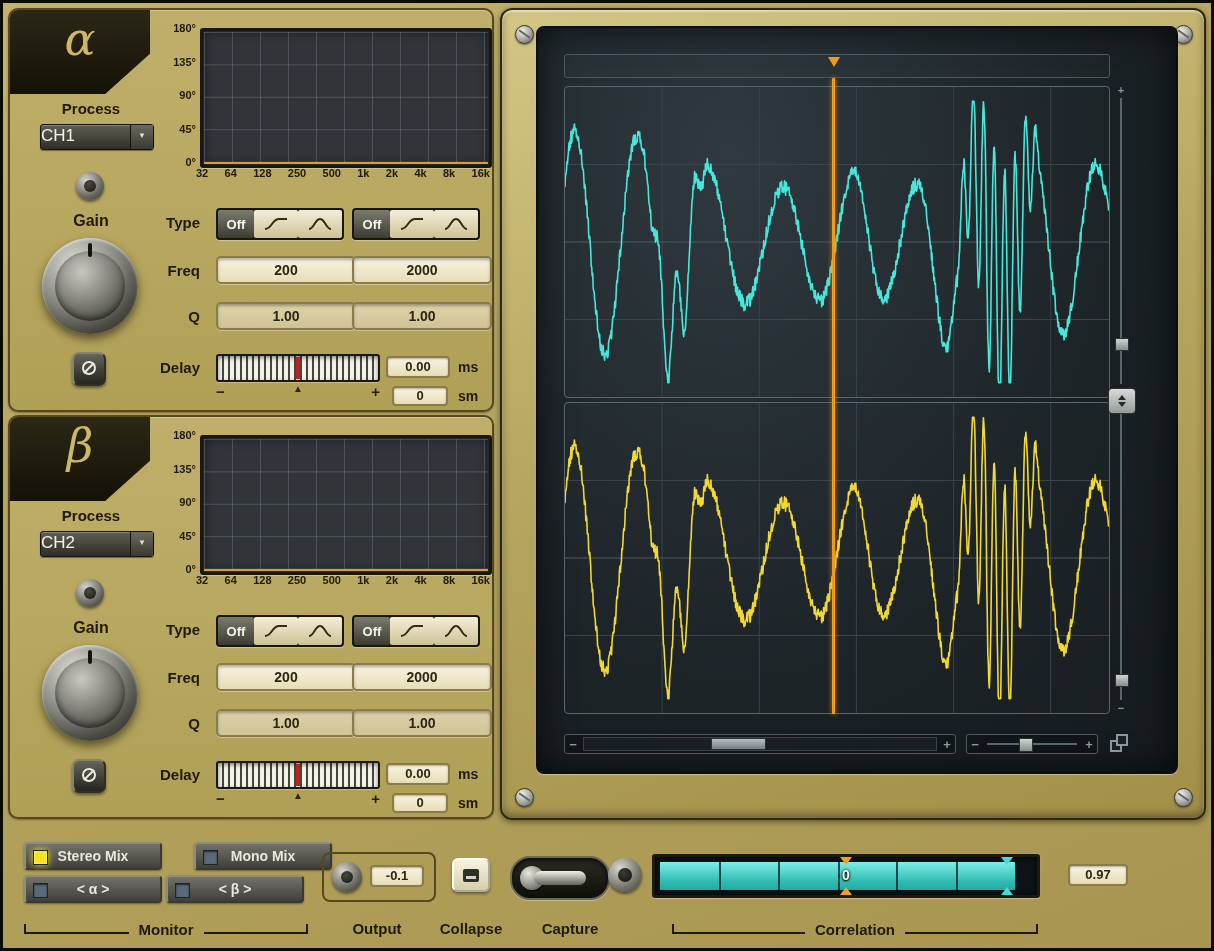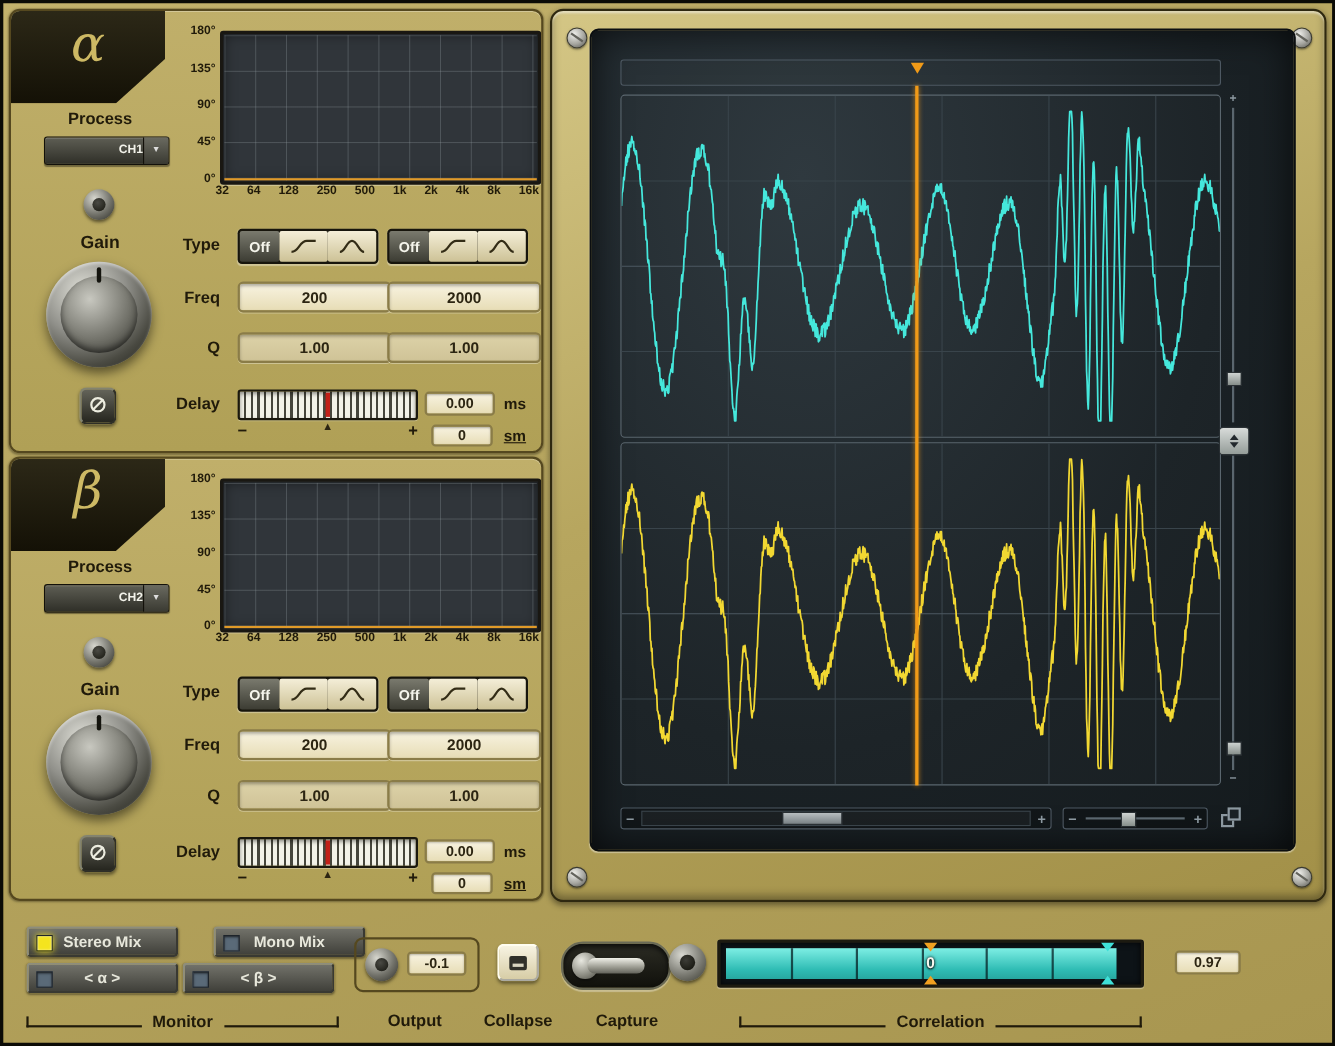--- a/index.html
+++ b/index.html
@@ -15,21 +15,21 @@
   .tab{position:absolute;left:0;top:0;width:140px;height:84px;
     background:linear-gradient(#2c2817,#141106);
     clip-path:polygon(0 0,100% 0,100% 52%,68% 100%,0 100%);}
   .tab-letter{position:absolute;left:0;top:2px;width:140px;text-align:center;
     font-family:"DejaVu Serif",serif;font-style:italic;font-size:46px;color:#cdb964;}
   .lbl{position:absolute;font-weight:bold;font-size:15px;color:#201a0a;}
   .proc-lbl{left:18px;top:90px;width:126px;text-align:center;}
   .dropdown{position:absolute;left:30px;top:114px;width:112px;height:24px;display:flex;
     background:linear-gradient(#5e5e54,#2f2f28);border:1px solid #13110a;border-radius:3px;
     box-shadow:inset 0 1px 0 rgba(255,255,255,.25),0 1px 1px rgba(0,0,0,.4);cursor:pointer;}
-  .dd-text{flex:1;color:#f2f2ea;font-weight:bold;font-size:11px;text-align:right;line-height:22px;}
+  .dd-text{flex:1;color:#f2f2ea;font-weight:normal;font-size:17px;text-align:left;line-height:22px;}
   .dd-arrow{width:22px;border-left:1px solid #13110a;color:#ddd;font-size:8px;text-align:center;line-height:22px;
     background:linear-gradient(#6a6a60,#3a3a32);}
   .mini-knob{position:absolute;left:66px;top:162px;width:28px;height:28px;border-radius:50%;
     background:radial-gradient(circle at 35% 30%,#d6d6ce,#72726a 55%,#2c2c26);
     box-shadow:0 2px 3px rgba(0,0,0,.5);}
   .mini-knob::after{content:"";position:absolute;left:8px;top:8px;width:12px;height:12px;border-radius:50%;
     background:radial-gradient(circle at 40% 35%,#4a4a44,#17170f);}
   .gain-lbl{left:18px;top:202px;width:126px;text-align:center;font-size:16px;}
   .big-knob{position:absolute;left:32px;top:228px;width:96px;height:96px;border-radius:50%;cursor:pointer;
     background:radial-gradient(circle at 35% 28%,#e0e0d8,#90908a 42%,#4a4a42 72%,#1c1c16);
@@ -79,21 +79,21 @@
   .red-marker{position:absolute;left:50%;margin-left:-2px;top:1px;bottom:1px;width:4px;background:#c22018;}
   .delay-scale{position:absolute;left:206px;top:373px;width:164px;display:flex;justify-content:space-between;
     font-weight:bold;font-size:15px;color:#201a0a;}
   .delay-scale .tri{font-size:10px;color:#2c2512;}
   .val-box{position:absolute;box-sizing:border-box;border:2px solid #8a7c48;border-radius:4px;text-align:center;
     font-weight:bold;font-size:13px;color:#2c2512;background:linear-gradient(#f8f3e1,#e7ddb6);
     box-shadow:inset 0 1px 2px rgba(0,0,0,.3);cursor:text;}
   .ms-box{left:376px;top:346px;width:64px;height:22px;line-height:18px;}
   .sm-box{left:382px;top:376px;width:56px;height:20px;line-height:16px;}
   .unit{position:absolute;font-weight:bold;font-size:14px;color:#201a0a;}
-  .ms-unit{left:448px;top:349px;} .sm-unit{left:448px;top:378px;text-decoration:underline;}
+  .ms-unit{left:448px;top:349px;} .sm-unit{left:448px;top:378px;}
   
   .bottom-bar{position:absolute;left:0;top:828px;width:1214px;height:123px;}
   .mon-btn{position:absolute;width:138px;height:28px;border:2px outset #8d8d7d;border-radius:4px;cursor:pointer;
     background:linear-gradient(#72726a,#40403a);color:#e8e8dc;font-weight:bold;font-size:14px;font-family:inherit;
     display:flex;align-items:center;justify-content:center;box-shadow:0 1px 2px rgba(0,0,0,.4);}
   .ind{position:absolute;left:7px;top:6px;width:13px;height:13px;background:#5a6a78;border:1px solid #1e242a;
     box-shadow:inset 0 1px 2px rgba(0,0,0,.6);}
   .ind.lit{background:#f4e41e;box-shadow:0 0 7px #f0e020,inset 0 0 2px #fff;}
   .mb1{left:24px;top:14px;} .mb2{left:166px;top:14px;margin-left:28px;} .mb3{left:24px;top:47px;} .mb4{left:166px;top:47px;}
   .bracket{position:absolute;display:flex;align-items:flex-end;gap:10px;color:#201a0a;font-weight:bold;font-size:15px;height:16px;}

